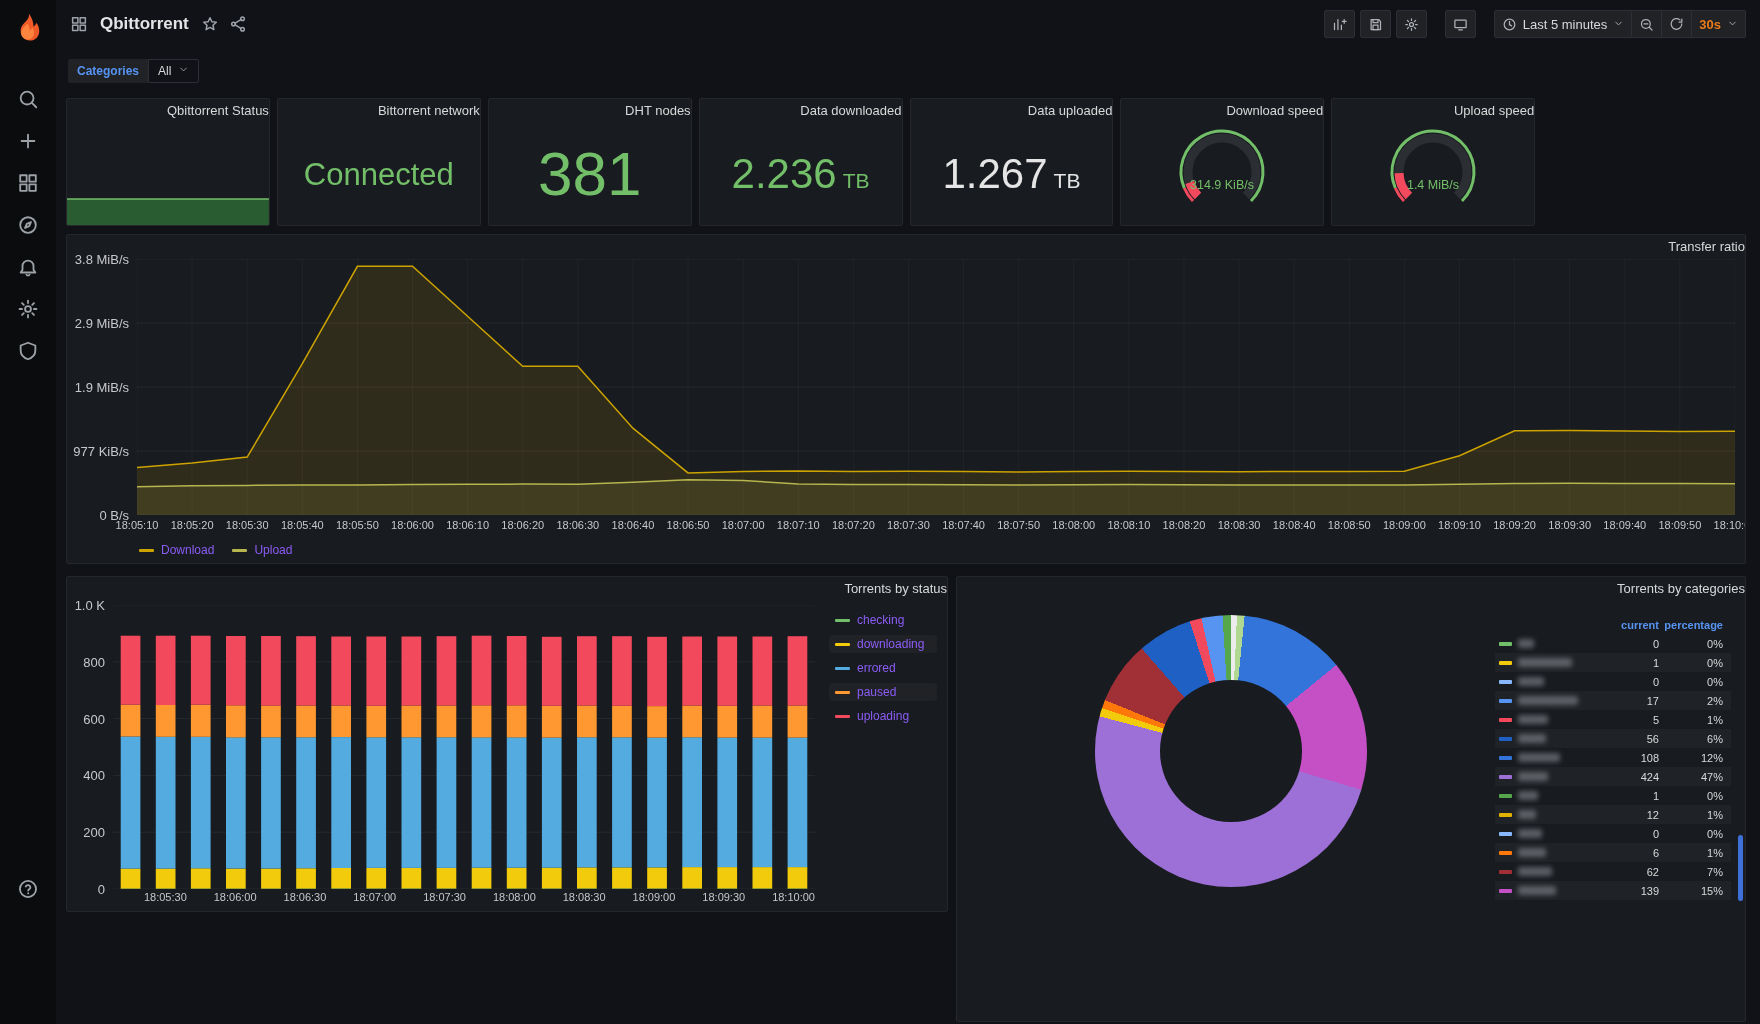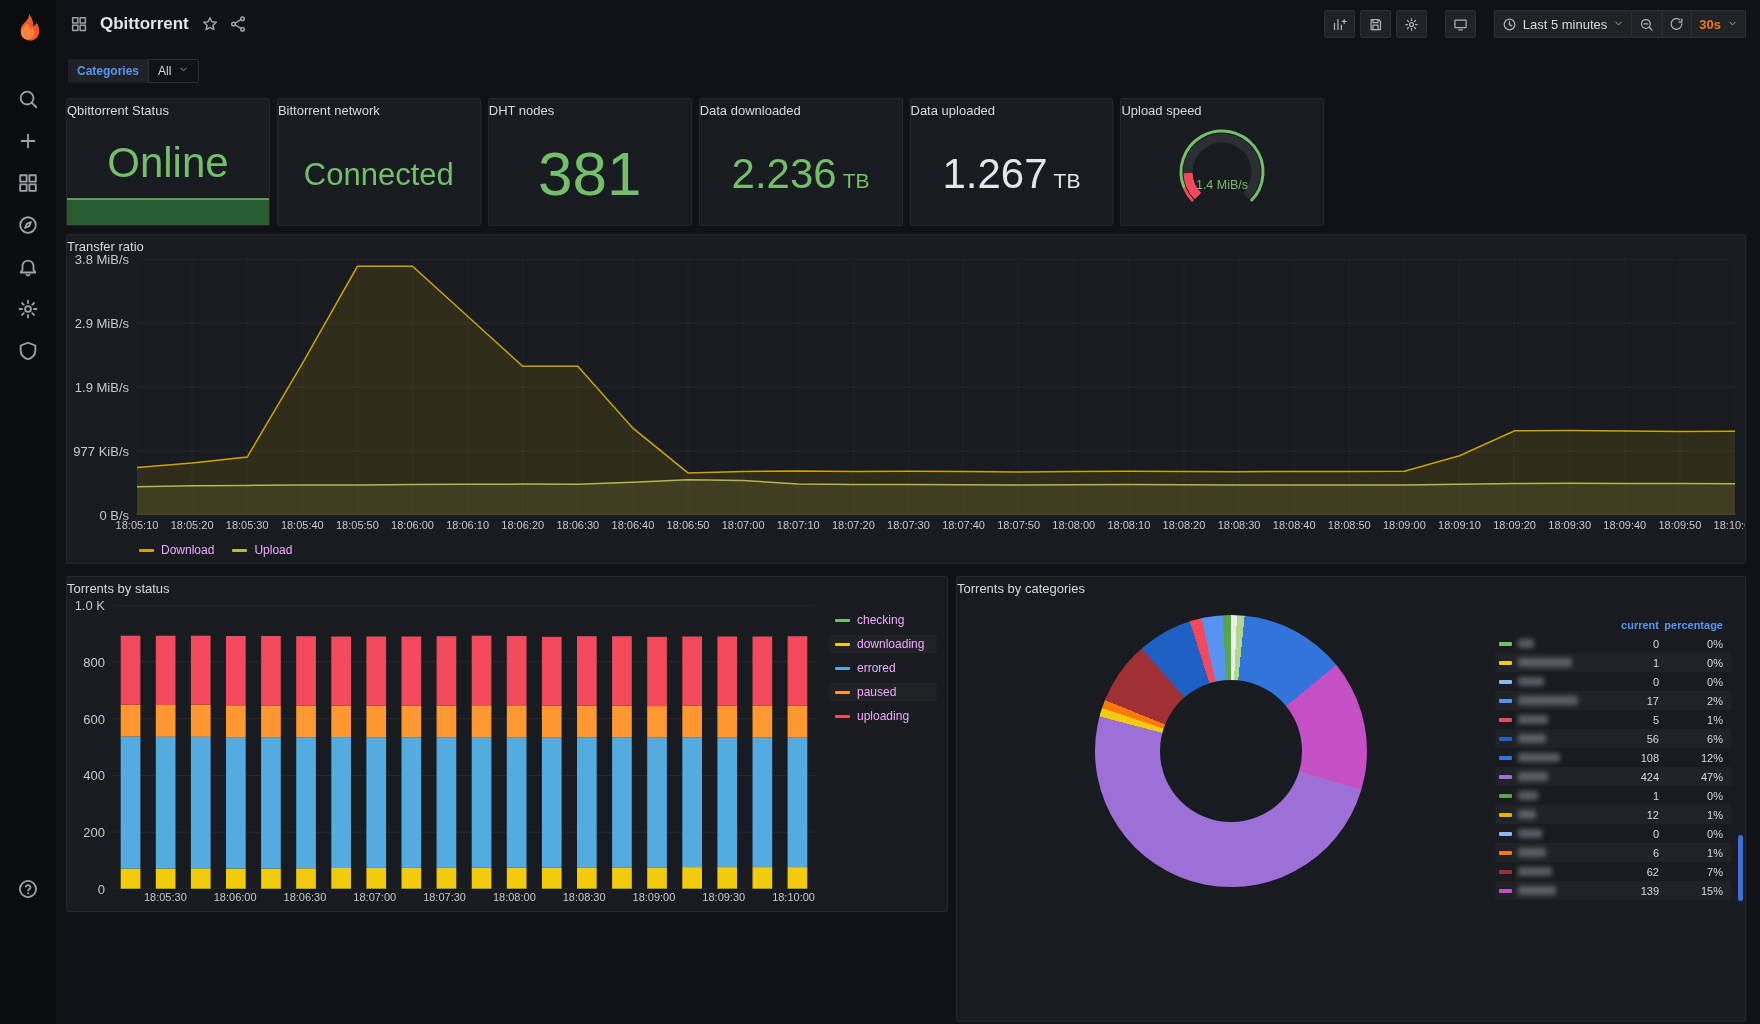--- a/index.html
+++ b/index.html
@@ -35,40 +35,40 @@
   .caret svg{width:11px;height:11px}
   
   .subnav{height:42px;display:flex;align-items:center;padding:4px 14px 0 12px;gap:0}
   .var-label{background:#202226;color:#5794f2;font-size:12px;font-weight:600;padding:5px 9px;
              border-radius:2px 0 0 2px;cursor:pointer}
   .var-value{background:#111217;border:1px solid #2c3036;color:#d8d9da;font-size:12px;
              padding:4px 9px;border-radius:0 2px 2px 0;display:flex;align-items:center;gap:7px;cursor:pointer}
   .var-value .caret{color:#9da2a8}
   
   .panel{background:#181b1f;border:1px solid #25272c;border-radius:2px;position:relative;overflow:hidden}
-  .panel-title{height:24px;line-height:24px;text-align:left;font-size:13px;color:#d8d9da;
+  .panel-title{height:24px;line-height:24px;text-align:right;font-size:13px;color:#d8d9da;
                white-space:nowrap;overflow:hidden;cursor:pointer;flex-shrink:0}
   .stats-row{display:grid;grid-template-columns:repeat(8,1fr);gap:7px;margin:8px 14px 0 10px;height:128px}
   .stat{display:flex;flex-direction:column}
   .stat-body{flex:1;display:flex;align-items:center;justify-content:center;position:relative}
   .stat-body.has-spark{padding-bottom:22px}
   .stat-value{color:#73bf69;font-weight:500;display:flex;align-items:baseline;gap:6px;line-height:1}
   .stat-unit{font-size:0.5em;font-weight:500}
   .spark-svg{position:absolute;left:0;right:0;bottom:0;width:100%;display:block}
   
   .transfer{margin:8px 14px 0 10px;height:330px;display:flex;flex-direction:column}
   .t-body{flex:1;display:flex;padding-right:10px;min-height:0}
   .t-y{width:70px;position:relative;flex-shrink:0}
   .ylab{position:absolute;right:8px;transform:translateY(-50%);font-size:13px;color:#c7c8cc;white-space:nowrap}
   .t-plot{flex:1;position:relative}
   .t-plot svg{position:absolute;inset:0}
   .t-xrow{height:20px;margin:2px 10px 0 70px;position:relative}
   .xlab{position:absolute;top:2px;transform:translateX(-50%);font-size:11px;color:#c7c8cc;white-space:nowrap}
   .t-legend{height:26px;display:flex;align-items:center;gap:18px;padding-left:72px}
-  .lg-item{display:flex;align-items:center;gap:7px;font-size:12px;color:#f0abfc;cursor:pointer}
+  .lg-item{display:flex;align-items:center;gap:7px;font-size:12px;color:#8b5cf6;cursor:pointer}
   .lg-dash{width:15px;height:3px;border-radius:1px;display:inline-block}
   
   .bottom{display:grid;grid-template-columns:52.5% calc(47.5% - 8px);gap:8px;
           margin:12px 14px 0 10px;align-items:start}
   .status-panel{height:336px;display:flex;flex-direction:column}
   .s-body{flex:1;display:flex;min-height:0;padding:4px 6px 0 0}
   .s-y{width:46px;position:relative;flex-shrink:0}
   .s-plot{flex:1;position:relative}
   .s-plot svg{position:absolute;inset:0}
   .s-legend{width:126px;padding:6px 4px 0 14px;display:flex;flex-direction:column;gap:6px;flex-shrink:0}
@@ -256,25 +256,20 @@
         <span>All</span>
         <span class="caret"><svg class="icon" viewBox="0 0 24 24">
               <polyline points="6 9 12 15 18 9"></polyline>
             </svg></span>
       </span>
     </div>
 
     <div class="stats-row" id="stats-row">
         <div class="panel stat">
           <div class="panel-title">Qbittorrent Status</div>
-          <div class="stat-body has-spark">
-            <div class="stat-value" style="font-size: 42px; color: rgb(115, 191, 105);">
-              <span>Online</span>
-            </div>
-          </div>
           <svg class="spark-svg" height="28" viewBox="0 0 100 28" preserveAspectRatio="none">
             <polygon points="0,28 0.00,2.00 20.00,2.00 40.00,2.00 60.00,2.00 80.00,2.00 100.00,2.00 100,28" fill="#2A5C31"></polygon>
             <polyline points="0.00,2.00 20.00,2.00 40.00,2.00 60.00,2.00 80.00,2.00 100.00,2.00" fill="none" stroke="#73BF69" stroke-width="1.5" vector-effect="non-scaling-stroke"></polyline>
           </svg>
         </div>
         <div class="panel stat">
           <div class="panel-title">Bittorrent network</div>
           <div class="stat-body">
             <div class="stat-value" style="font-size: 31px; color: rgb(115, 191, 105);">
               <span>Connected</span>
@@ -298,20 +293,32 @@
             </div>
           </div>
         </div>
         <div class="panel stat">
           <div class="panel-title">Data uploaded</div>
           <div class="stat-body">
             <div class="stat-value" style="font-size: 42px; color: #e5e5e5;">
               <span>1.267</span>
               <span class="stat-unit">TB</span>
             </div>
+          </div>
+        </div>
+        <div class="panel stat">
+          <div class="panel-title">Download speed</div>
+          <div class="stat-body">
+            <svg width="150" height="96">
+              <path d="M 50.95836943965739 70.04163056034261 A 34 34 0 1 1 99.04163056034264 70.04163056034258" stroke="#2b2e33" stroke-width="9" fill="none"></path>
+              <path d="M 46.00862197135156 74.99137802864846 A 41 41 0 0 1 37.25930100844995 62.01997626806024" stroke="#F2495C" stroke-width="3" fill="none"></path>
+              <path d="M 37.25930100844995 62.01997626806024 A 41 41 0 1 1 103.99137802864848 74.99137802864841" stroke="#73BF69" stroke-width="3" fill="none"></path>
+              <path d="M 50.95836943965739 70.04163056034261 A 34 34 0 0 1 42.66407844596478 56.50657780874822" stroke="#F2495C" stroke-width="9" fill="none"></path>
+              <text x="75" y="63" text-anchor="middle" fill="#73BF69" font-size="12.5">314.9 KiB/s</text>
+            </svg>
           </div>
         </div>
         <div class="panel stat">
           <div class="panel-title">Upload speed</div>
           <div class="stat-body">
             <svg width="150" height="96">
               <path d="M 50.95836943965739 70.04163056034261 A 34 34 0 1 1 99.04163056034264 70.04163056034258" stroke="#2b2e33" stroke-width="9" fill="none"></path>
               <path d="M 46.00862197135156 74.99137802864846 A 41 41 0 0 1 37.25930100844995 62.01997626806024" stroke="#F2495C" stroke-width="3" fill="none"></path>
               <path d="M 37.25930100844995 62.01997626806024 A 41 41 0 1 1 103.99137802864848 74.99137802864841" stroke="#73BF69" stroke-width="3" fill="none"></path>
               <path d="M 50.95836943965739 70.04163056034261 A 34 34 0 0 1 41.01677694756513 47.06796580865636" stroke="#F2495C" stroke-width="9" fill="none"></path>

